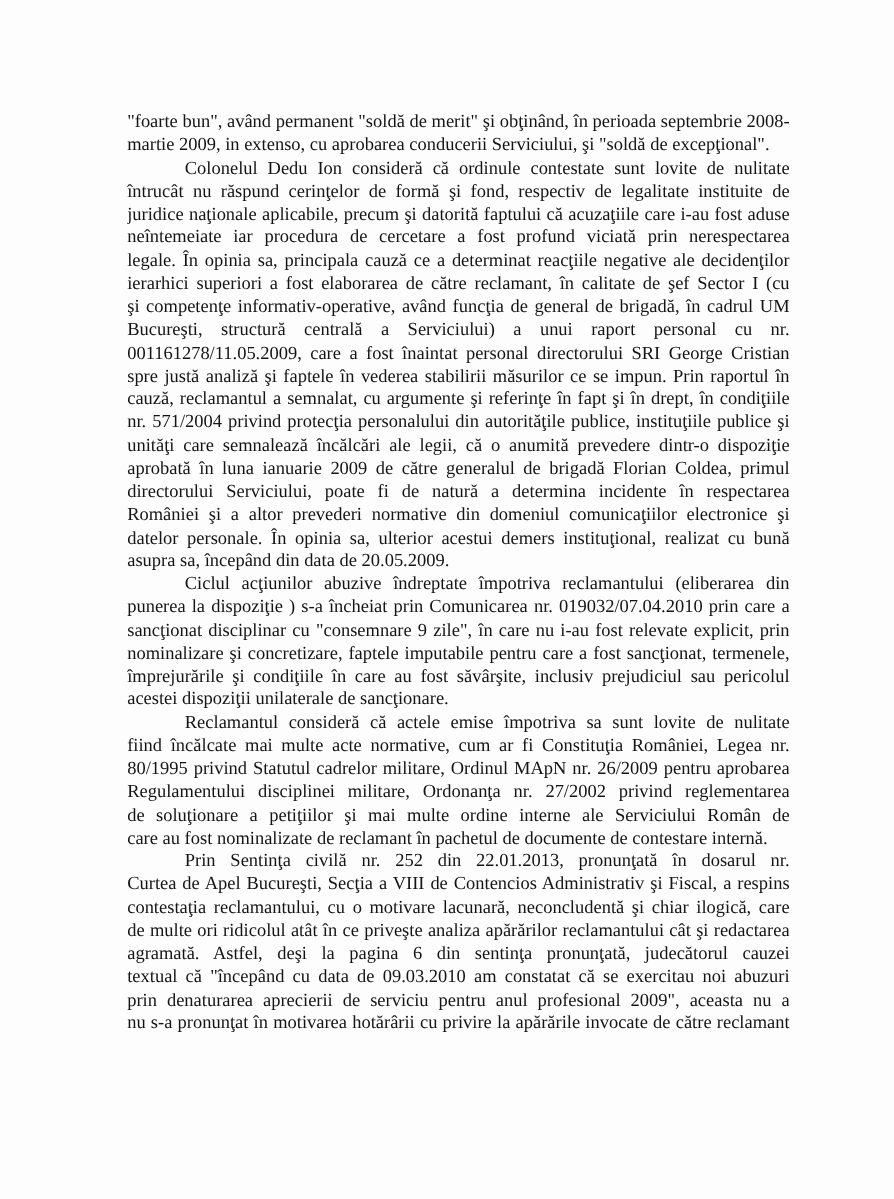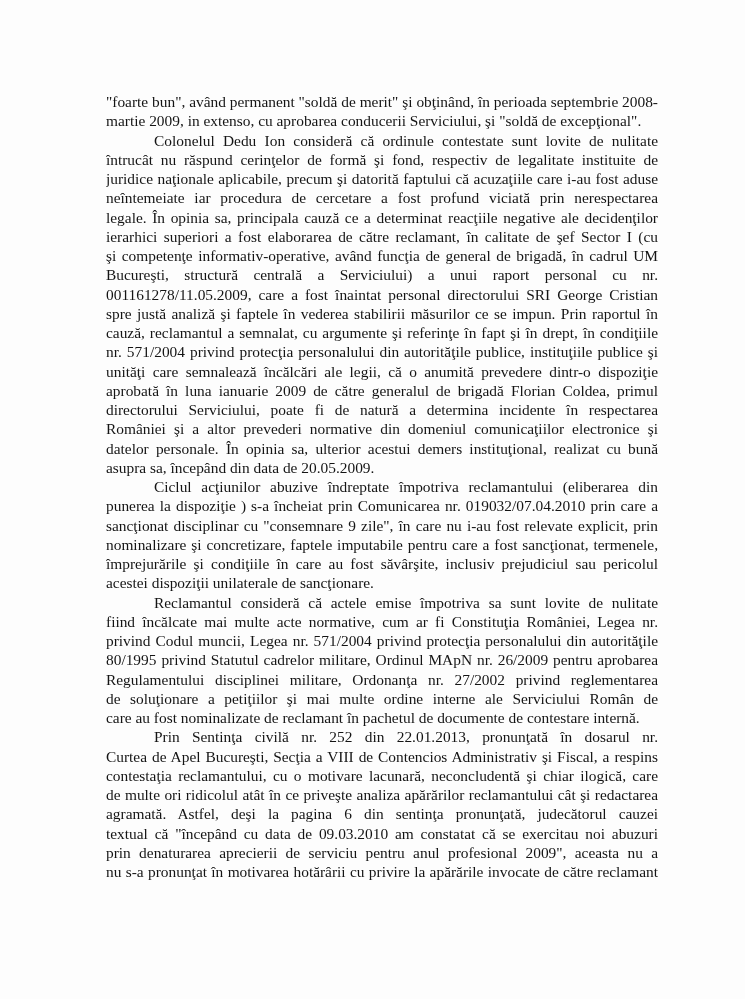--- a/index.html
+++ b/index.html
@@ -79,21 +79,20 @@
         <span class="line justify indent">Ciclul acţiunilor abuzive îndreptate împotriva reclamantului (eliberarea din funcţie şi</span>
         <span class="line justify">punerea la dispoziţie ) s-a încheiat prin Comunicarea nr. 019032/07.04.2010 prin care a fost</span>
         <span class="line justify">sancţionat disciplinar cu "consemnare 9 zile", în care nu i-au fost relevate explicit, prin</span>
         <span class="line justify">nominalizare şi concretizare, faptele imputabile pentru care a fost sancţionat, termenele,</span>
         <span class="line justify">împrejurările şi condiţiile în care au fost săvârşite, inclusiv prejudiciul sau pericolul social al</span>
         <span class="line">acestei dispoziţii unilaterale de sancţionare.</span>
       </div>
       <div>
         <span class="line justify indent">Reclamantul consideră că actele emise împotriva sa sunt lovite de nulitate absolută,</span>
         <span class="line justify">fiind încălcate mai multe acte normative, cum ar fi Constituţia României, Legea nr. 53/2003</span>
-        <span class="line justify">privind Codul muncii, Legea nr. 571/2004 privind protecţia personalului din autorităţile</span>
         <span class="line justify">80/1995 privind Statutul cadrelor militare, Ordinul MApN nr. 26/2009 pentru aprobarea</span>
         <span class="line justify">Regulamentului disciplinei militare, Ordonanţa nr. 27/2002 privind reglementarea activităţii</span>
         <span class="line justify">de soluţionare a petiţiilor şi mai multe ordine interne ale Serviciului Român de Informaţii,</span>
         <span class="line">care au fost nominalizate de reclamant în pachetul de documente de contestare internă.</span>
       </div>
       <div>
         <span class="line justify indent">Prin Sentinţa civilă nr. 252 din 22.01.2013, pronunţată în dosarul nr. 37955/3/2010,</span>
         <span class="line justify">Curtea de Apel Bucureşti, Secţia a VIII de Contencios Administrativ şi Fiscal, a respins</span>
         <span class="line justify">contestaţia reclamantului, cu o motivare lacunară, neconcludentă şi chiar ilogică, care frizează</span>
         <span class="line justify">de multe ori ridicolul atât în ce priveşte analiza apărărilor reclamantului cât şi redactarea</span>

